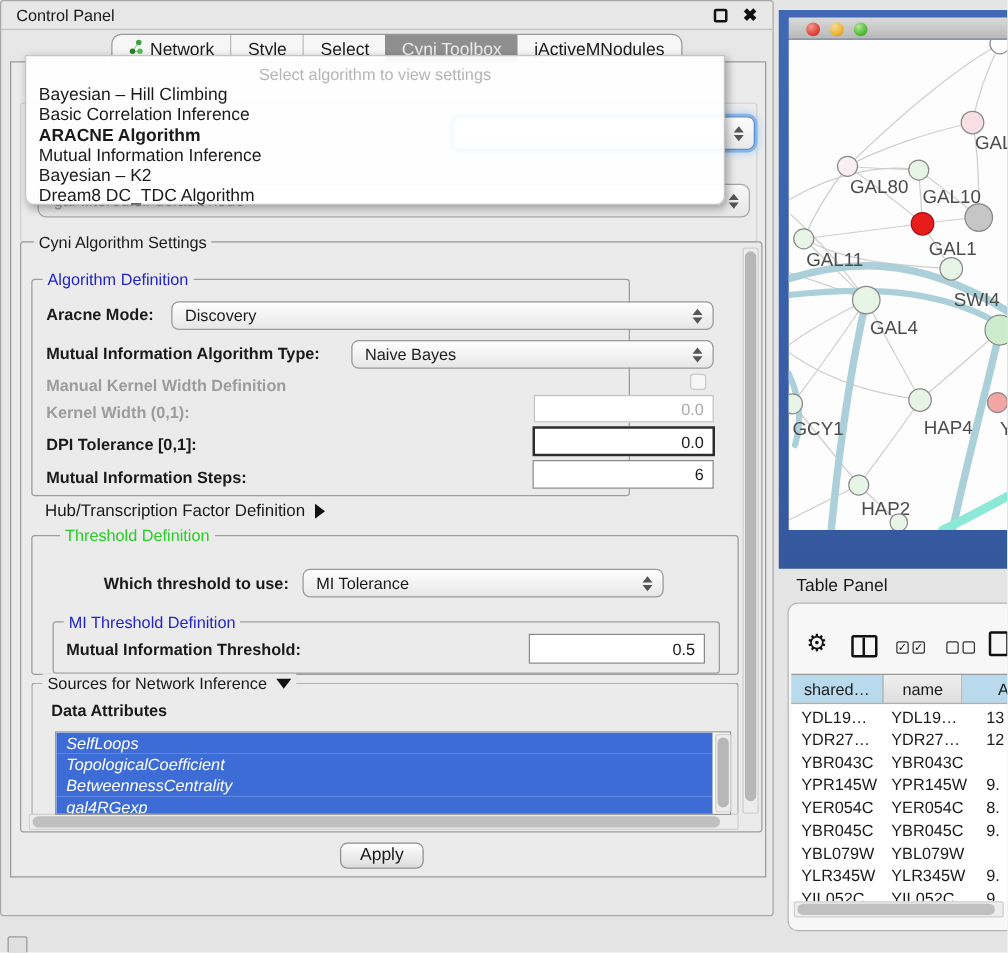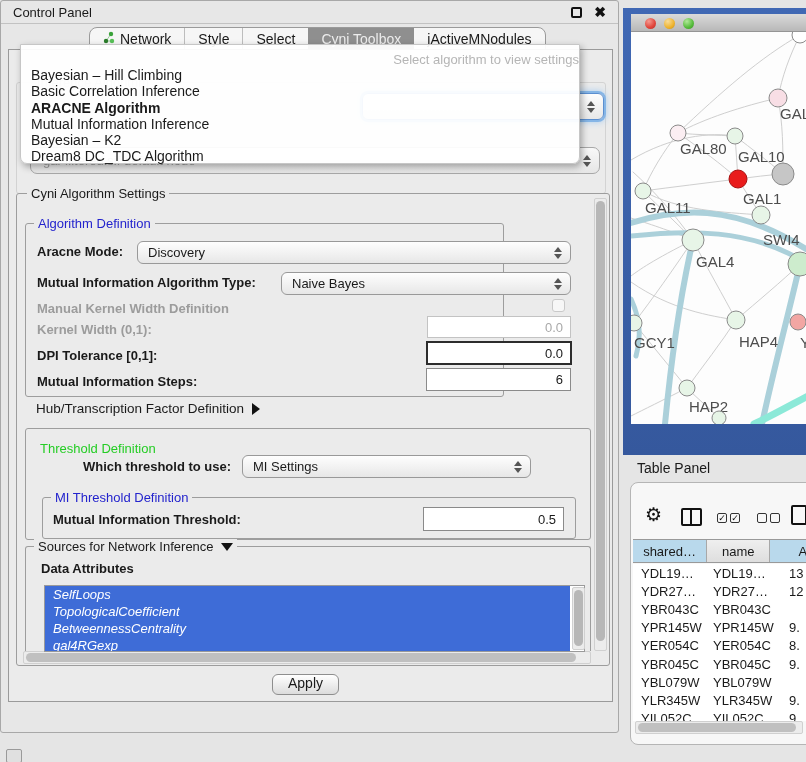--- a/index.html
+++ b/index.html
@@ -23,21 +23,21 @@
   .cp-content { position:absolute; left:7px; top:48px; width:605px; height:653px; background:#ebebeb; border:1px solid #9a9a9a; }
 
   
   .ghost-group { position:absolute; left:7px; top:32px; width:590px; height:112px; border:1px solid #b5b5b5; border-radius:3px; opacity:.45; }
   .ghost-title { position:absolute; left:16px; top:-8px; background:#ebebeb; padding:0 4px; color:#6b6b6b; }
   .focus-combo { position:absolute; left:353px; top:43px; width:242px; height:27px; background:linear-gradient(#fdfdfd,#e8e8e8); border:1px solid #5b8fd0; border-radius:6px; box-shadow:0 0 0 2px #85b5e6, 0 0 7px 2px #a9cdf0; }
   .gal-combo { position:absolute; left:21px; top:97px; width:570px; height:27px; background:linear-gradient(#f8f8f8,#e6e6e6); border:1px solid #a8a8a8; border-radius:7px; display:flex; align-items:center; padding-left:12px; color:#9e9e9e; }
 
   
   .popup { position:absolute; left:11px; top:-6px; width:560px; height:120px; background:rgba(255,255,255,0.94); border:1px solid #c6c6c6; border-radius:0 0 7px 7px; box-shadow:2px 3px 7px rgba(0,0,0,0.32); z-index:5; }
-  .popup-ph { position:absolute; left:0; top:7px; width:100%; text-align:right; color:#b5b5b5; font-size:13px; }
+  .popup-ph { position:absolute; left:0; top:7px; width:100%; text-align:center; color:#b5b5b5; font-size:13px; }
   .dd-list { position:absolute; left:10px; top:22px; right:10px; }
   .dd-item { font-size:14px; height:16.3px; line-height:16.3px; white-space:nowrap; }
   .dd-item.bold { font-weight:bold; }
 
   
   .grp { position:absolute; border:1px solid #9d9d9d; border-radius:3px; }
   .grp-t { position:absolute; top:-8px; background:#ebebeb; padding:0 4px; font-size:13px; white-space:nowrap; }
   .t-blue { color:#2323cd; } .t-green { color:#25cd25; }
 
   .lbl { position:absolute; font-weight:bold; font-size:13px; white-space:nowrap; }
@@ -207,25 +207,25 @@
             <span>6</span>
           </div>
         </div>
 
         <div style="position:absolute; left:19px; top:207px; display:flex; align-items:center; gap:8px;">
           <span style="font-size:13.5px;">Hub/Transcription Factor Definition</span>
           <span class="arrow-r"></span>
         </div>
 
         <div class="grp" style="left:8px; top:234px; width:566px; height:112px;">
-          <span class="grp-t t-green" style="left:10px;margin-top:20px;">Threshold Definition</span>
+          <span class="grp-t t-green" style="left:22px;">Threshold Definition</span>
 
           <span class="lbl" style="left:57px; top:30px;">Which threshold to use:</span>
           <div class="combo" style="left:216px; top:26px; width:289px; height:23px;">
-            <span>MI Settings</span>
+            <span>MI Tolerance</span>
             <span class="spin"></span>
           </div>
 
           <div class="grp" style="left:16px; top:68px; width:534px; height:42px;">
             <span class="grp-t t-blue" style="left:8px;">MI Threshold Definition</span>
             <span class="lbl" style="left:10px; top:14px;">Mutual Information Threshold:</span>
             <div class="field" style="left:380px; top:9px; width:141px; height:24px;">
               <span>0.5</span>
             </div>
           </div>

